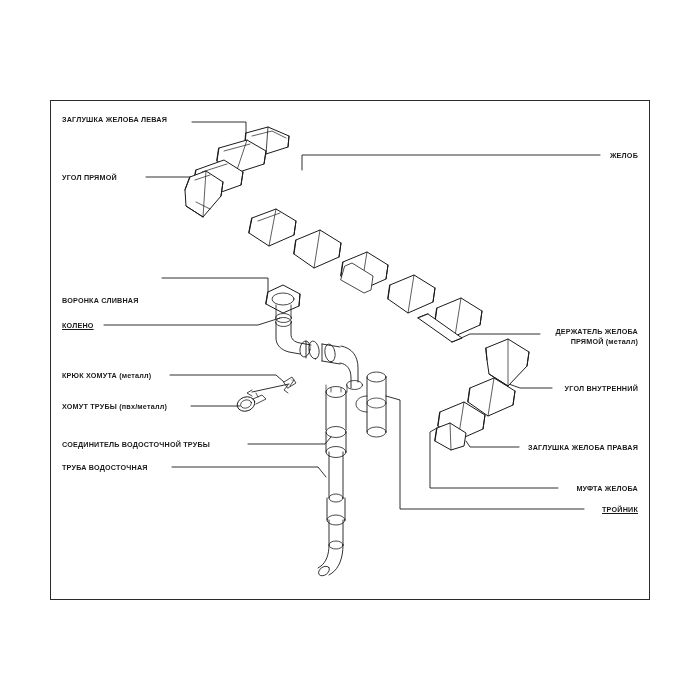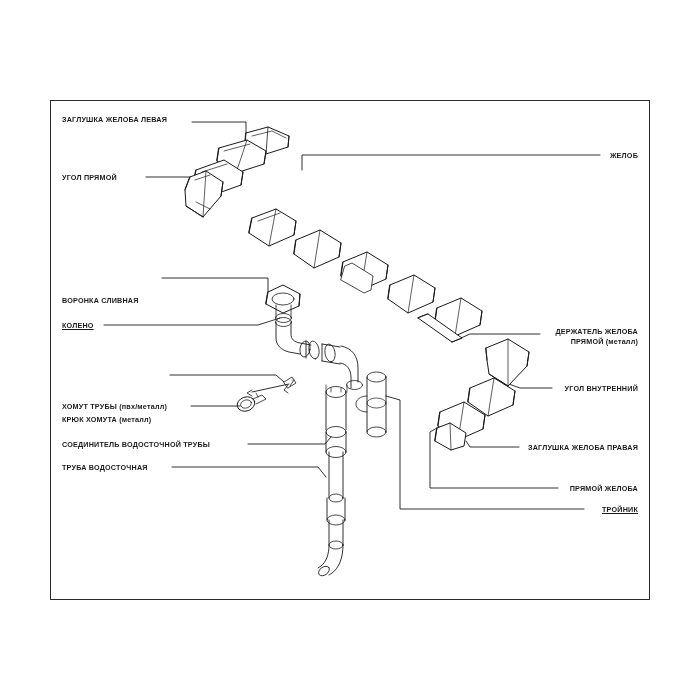--- a/index.html
+++ b/index.html
@@ -260,26 +260,26 @@
         <path d="M258 397 L256 393" stroke-width="0.7"></path>
       </g>
 
     </g>
   </svg>
 
   <div class="lbl" style="left:62px; top:115px;">ЗАГЛУШКА ЖЕЛОБА ЛЕВАЯ</div>
   <div class="lbl" style="left:62px; top:173px;">УГОЛ ПРЯМОЙ</div>
   <div class="lbl" style="left:62px; top:274px;margin-top:22px;">ВОРОНКА СЛИВНАЯ</div>
   <div class="lbl" style="left:62px; top:321px;text-decoration:underline;">КОЛЕНО</div>
-  <div class="lbl" style="left:62px; top:371px;margin-top:44px;">КРЮК ХОМУТА (металл)</div>
+  <div class="lbl" style="left:62px; top:371px;">КРЮК ХОМУТА (металл)</div>
   <div class="lbl" style="left:62px; top:402px;">ХОМУТ ТРУБЫ (пвх/металл)</div>
   <div class="lbl" style="left:62px; top:440px;">СОЕДИНИТЕЛЬ ВОДОСТОЧНОЙ ТРУБЫ</div>
   <div class="lbl" style="left:62px; top:463px;">ТРУБА ВОДОСТОЧНАЯ</div>
 
   <div class="lbl right" style="right:62px; top:151px;">ЖЕЛОБ</div>
   <div class="lbl right" style="right:62px; top:327px;">ДЕРЖАТЕЛЬ ЖЕЛОБА</div>
   <div class="lbl right" style="right:62px; top:337px;">ПРЯМОЙ (металл)</div>
   <div class="lbl right" style="right:62px; top:384px;margin-left:44px;">УГОЛ ВНУТРЕННИЙ</div>
   <div class="lbl right" style="right:62px; top:443px;margin-left:28px;">ЗАГЛУШКА ЖЕЛОБА ПРАВАЯ</div>
-  <div class="lbl right" style="right:62px; top:484px;">ПРЯМОЙ ЖЕЛОБА</div>
+  <div class="lbl right" style="right:62px; top:484px;">МУФТА ЖЕЛОБА</div>
   <div class="lbl right" style="right:62px; top:505px;text-decoration:underline;">ТРОЙНИК</div>
 
 </div>
 
 </body></html>

